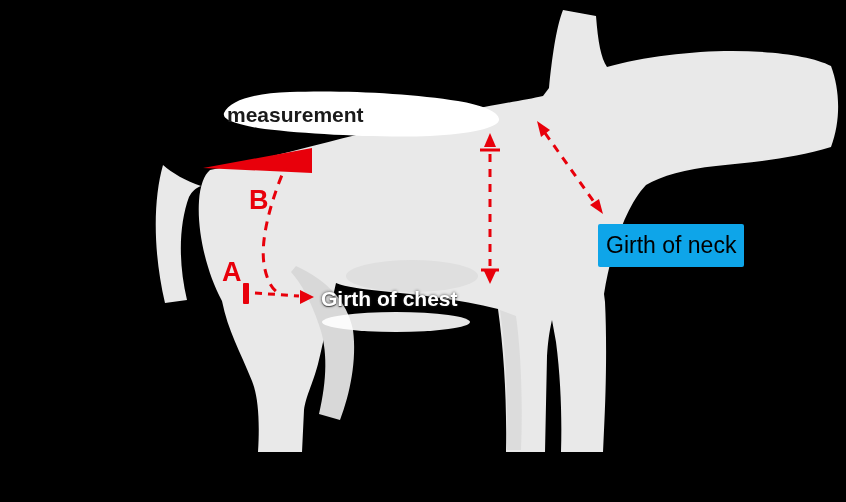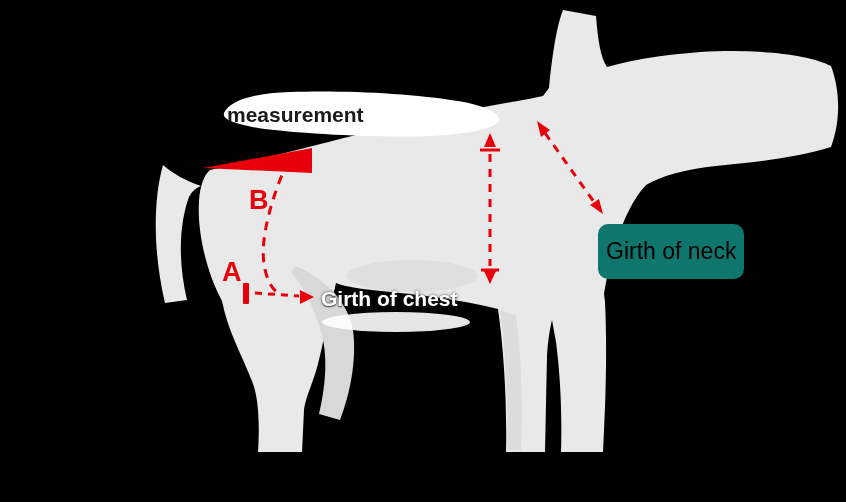--- a/index.html
+++ b/index.html
@@ -31,25 +31,25 @@
     font-weight: 700;
     font-size: 27px;
   }
   .lbl-fragment {
     color: #1a1a1a;
     font-weight: 700;
     font-size: 21px;
   }
   .lbl-neck {
     color: #000000;
-    background: #0f766e;
+    background: #0ea5e9;
     font-size: 23px;
     font-weight: 500;
-    padding: 15px 8px;
-    border-radius: 10px;
+    padding: 9px 8px;
+    border-radius: 2px;
   }
   .lbl-chest {
     color: #ffffff;
     font-weight: 700;
     font-size: 21px;
     text-shadow: 0 0 3px rgba(40,40,40,0.9), 0 1px 1px rgba(0,0,0,0.6);
   }
 </style>
 </head>
 <body>

